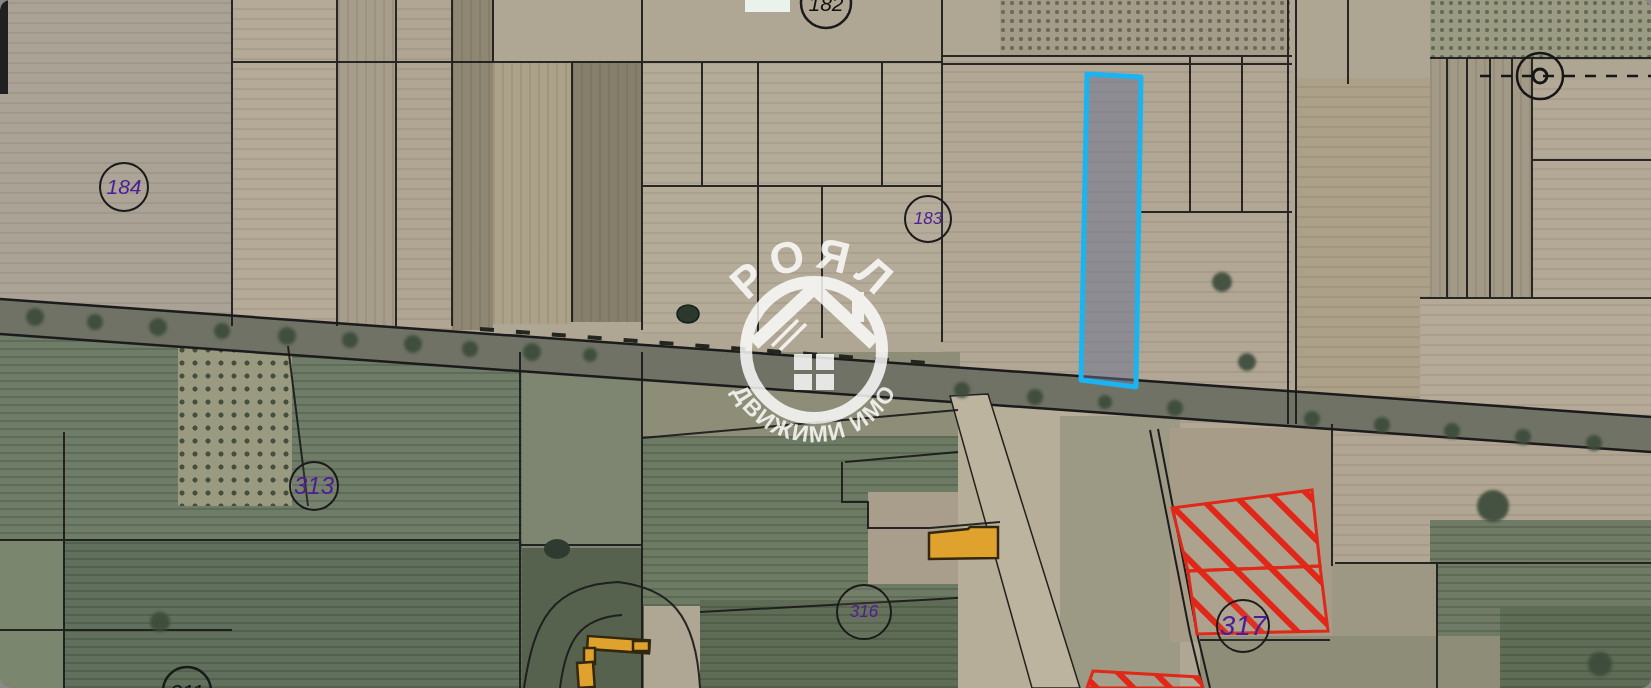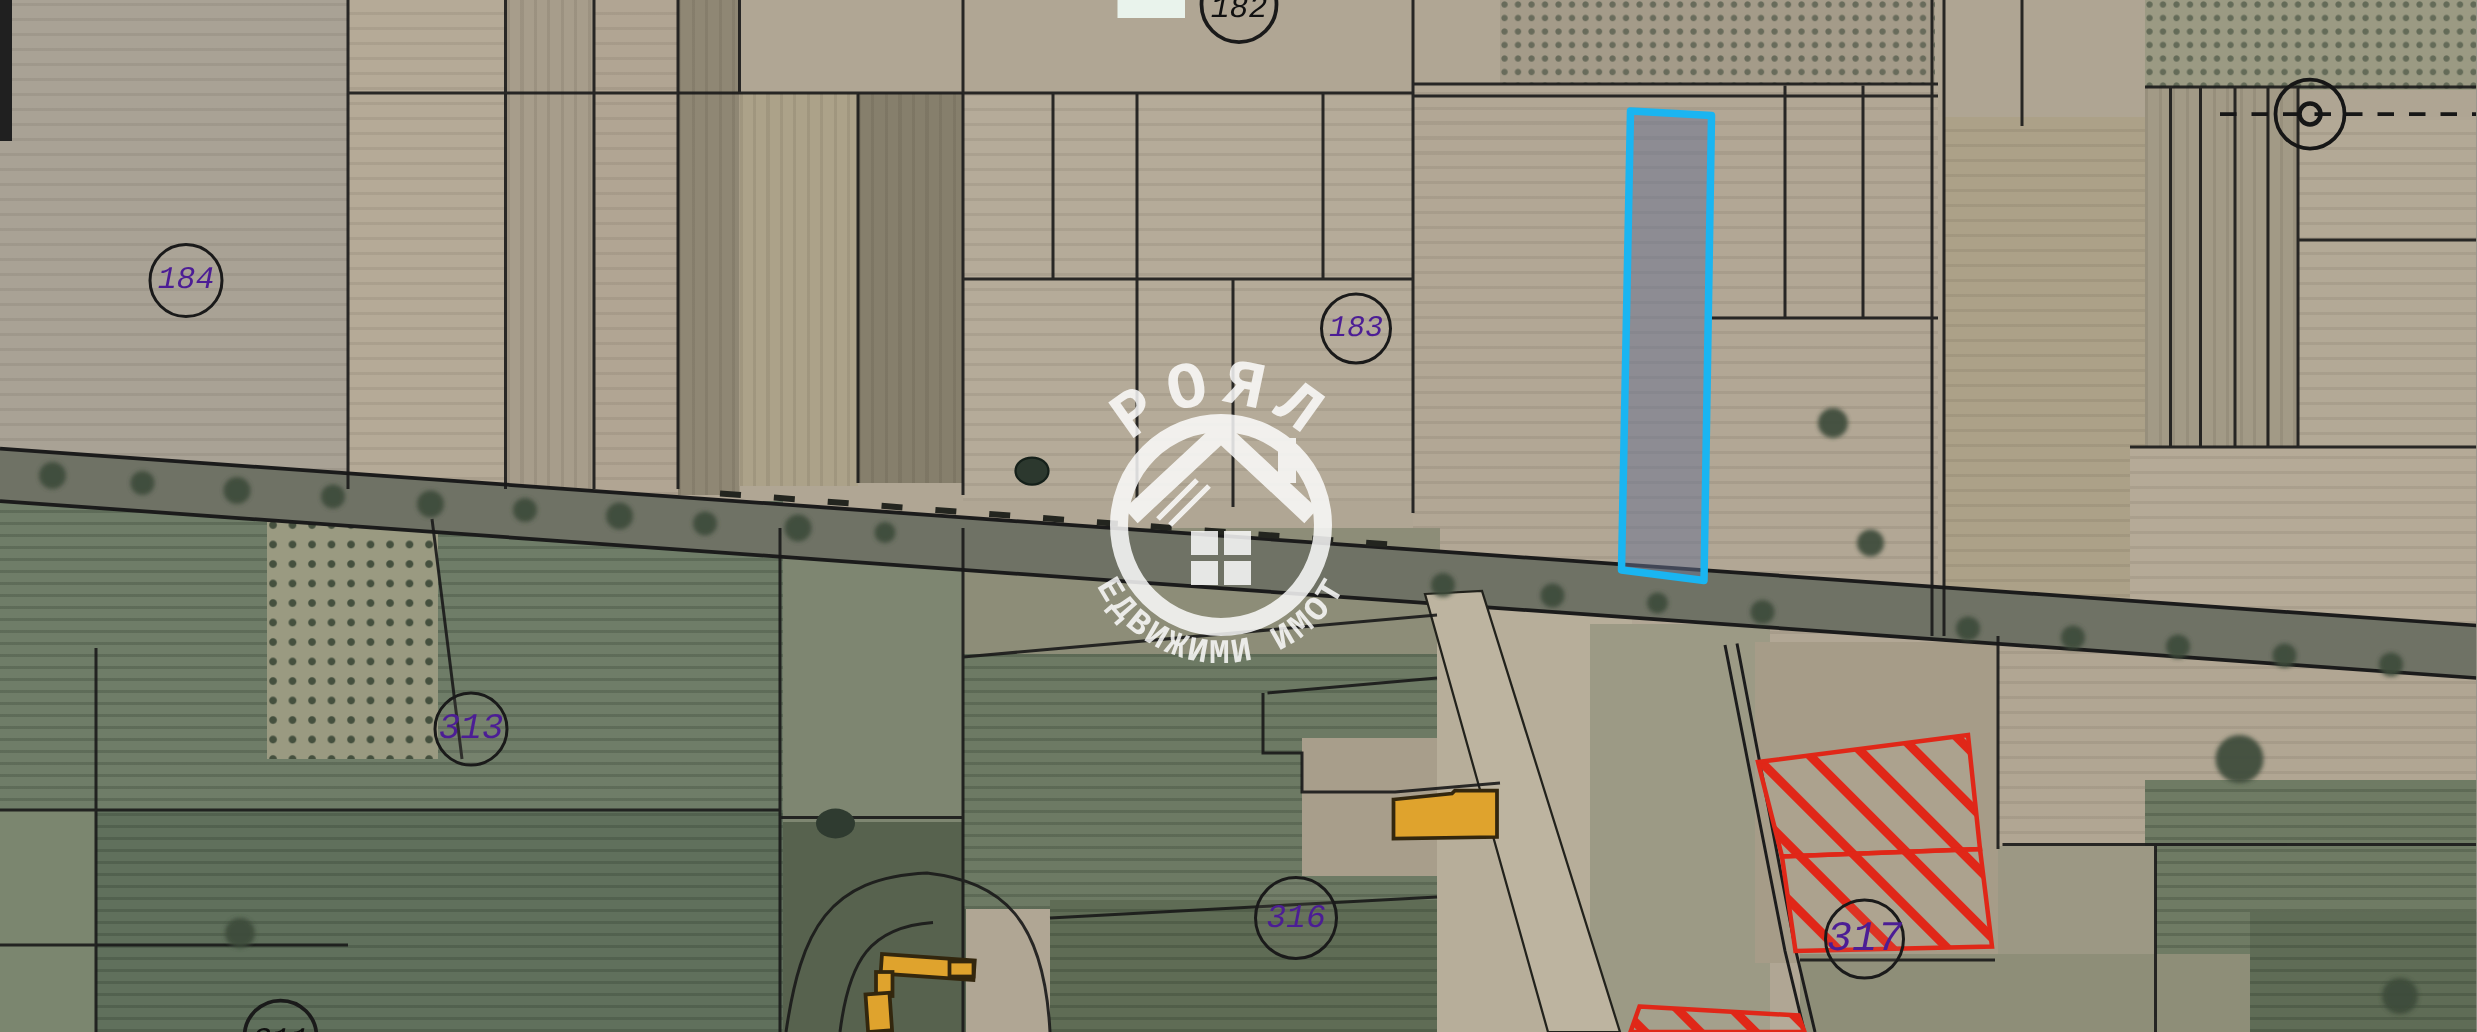--- a/index.html
+++ b/index.html
@@ -1,17 +1,17 @@
 <!DOCTYPE html>
 <html><head>
 <meta charset="utf-8">
 <style>
   html,body{margin:0;padding:0;background:#888;}
   #stage{position:relative;width:1651px;height:688px;overflow:hidden;
-         font-family:Liberation Mono, monospace;background:#b0a694;}
+         font-family:Liberation Sans, sans-serif;background:#b0a694;border-radius:10px;}
   .patch{position:absolute;}
   .grain-h{background-image:repeating-linear-gradient(0deg, rgba(40,32,22,.08) 0 2px, transparent 2px 10px);}
   .grain-v{background-image:repeating-linear-gradient(90deg, rgba(40,32,22,.09) 0 2px, transparent 2px 9px);}
   .rows-h{background-image:repeating-linear-gradient(0deg, rgba(18,30,18,.18) 0 2px, transparent 2px 8px);}
   .dots{background-image:radial-gradient(circle at 4px 4px, rgba(40,55,40,.75) 2.2px, transparent 2.9px);
         background-size:13px 13px;}
   .speckle{background-image:radial-gradient(circle at 3px 3px, rgba(45,60,45,.5) 1.8px, transparent 2.4px);
         background-size:9px 9px;}
   #overlay{position:absolute;left:0;top:0;z-index:20;}
   .pcircle{position:absolute;z-index:30;border:2.5px solid #1a1a1a;border-radius:50%;
@@ -187,27 +187,27 @@
       <rect x="588" y="636" width="62" height="13" transform="rotate(4 588 636)"></rect>
       <rect x="633" y="641" width="16" height="10"></rect>
       <rect x="584" y="648" width="11" height="16"></rect>
       <rect x="577" y="663" width="16" height="25" transform="rotate(-4 577 663)"></rect>
     </g>
   </svg>
 
   <div class="pcircle" style="left:99px;top:162px;width:46px;height:46px;font-size:21px;">
     <span>184</span>
   </div>
-  <div class="pcircle" style="left:880px;top:195px;width:44px;height:44px;font-size:20px;">
+  <div class="pcircle" style="left:904px;top:195px;width:44px;height:44px;font-size:17px;">
     <span>183</span>
   </div>
   <div class="pcircle" style="left:289px;top:461px;width:46px;height:46px;font-size:24px;">
     <span>313</span>
   </div>
-  <div class="pcircle" style="left:836px;top:584px;width:52px;height:52px;font-size:22px;">
+  <div class="pcircle" style="left:836px;top:584px;width:52px;height:52px;font-size:17px;">
     <span>316</span>
   </div>
   <div class="pcircle" style="left:1216px;top:599px;width:50px;height:50px;font-size:28px;">
     <span>317</span>
   </div>
 
   <svg id="watermark" width="332" height="300" viewBox="0 0 332 300">
     <defs>
       <path id="arcTop" d="M107.7,101.7 A81,81 0 0 1 224.3,101.7" fill="none"></path>
       <path id="arcBot" d="M82.6,196.9 A92,92 0 0 0 249.4,196.9" fill="none"></path>

